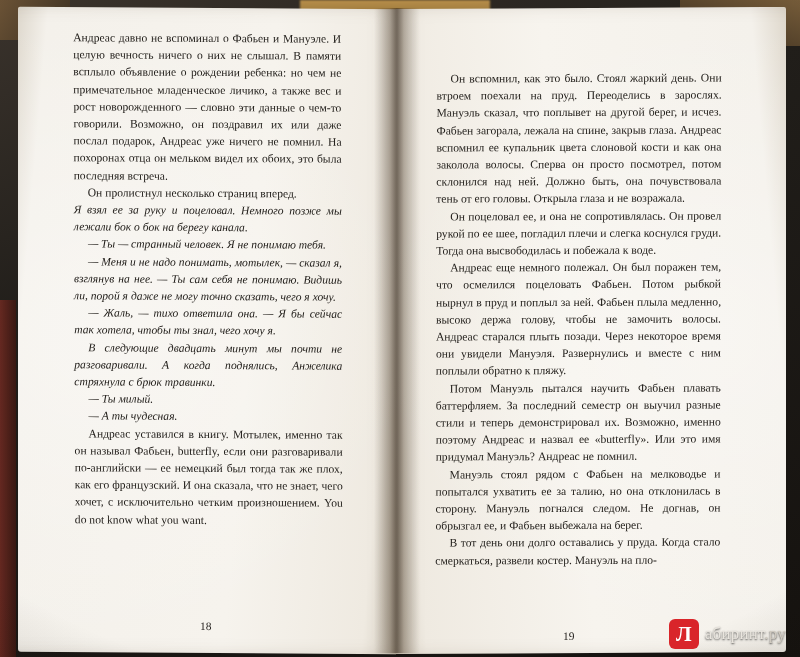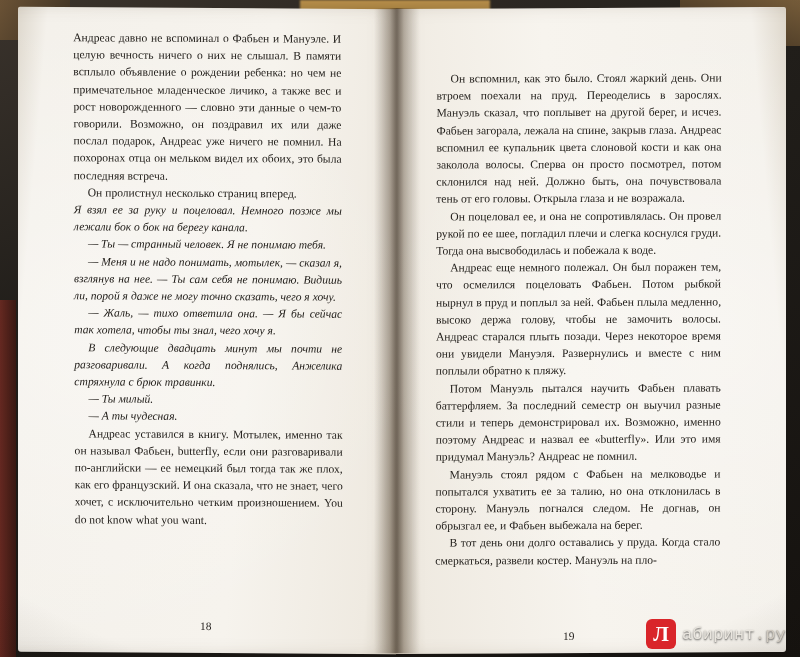--- a/index.html
+++ b/index.html
@@ -194,21 +194,21 @@
     background: #d9252a;
     color: #fff;
     font-family: "Liberation Serif", serif;
     font-size: 21px;
     line-height: 30px;
     text-align: center;
     font-weight: bold;
   }
   .wm-text {
     color: #e9e5de;
-    font-family: Liberation Mono, monospace;
+    font-family: Liberation Serif, serif;
     font-size: 17px;
     letter-spacing: .2px;
     text-shadow: 0 1px 2px rgba(0,0,0,.7);
   }
   .wm-text .dom { color: #cfc9bf; }
 </style>
 </head>
 <body>
 
 <div id="book-photo">

